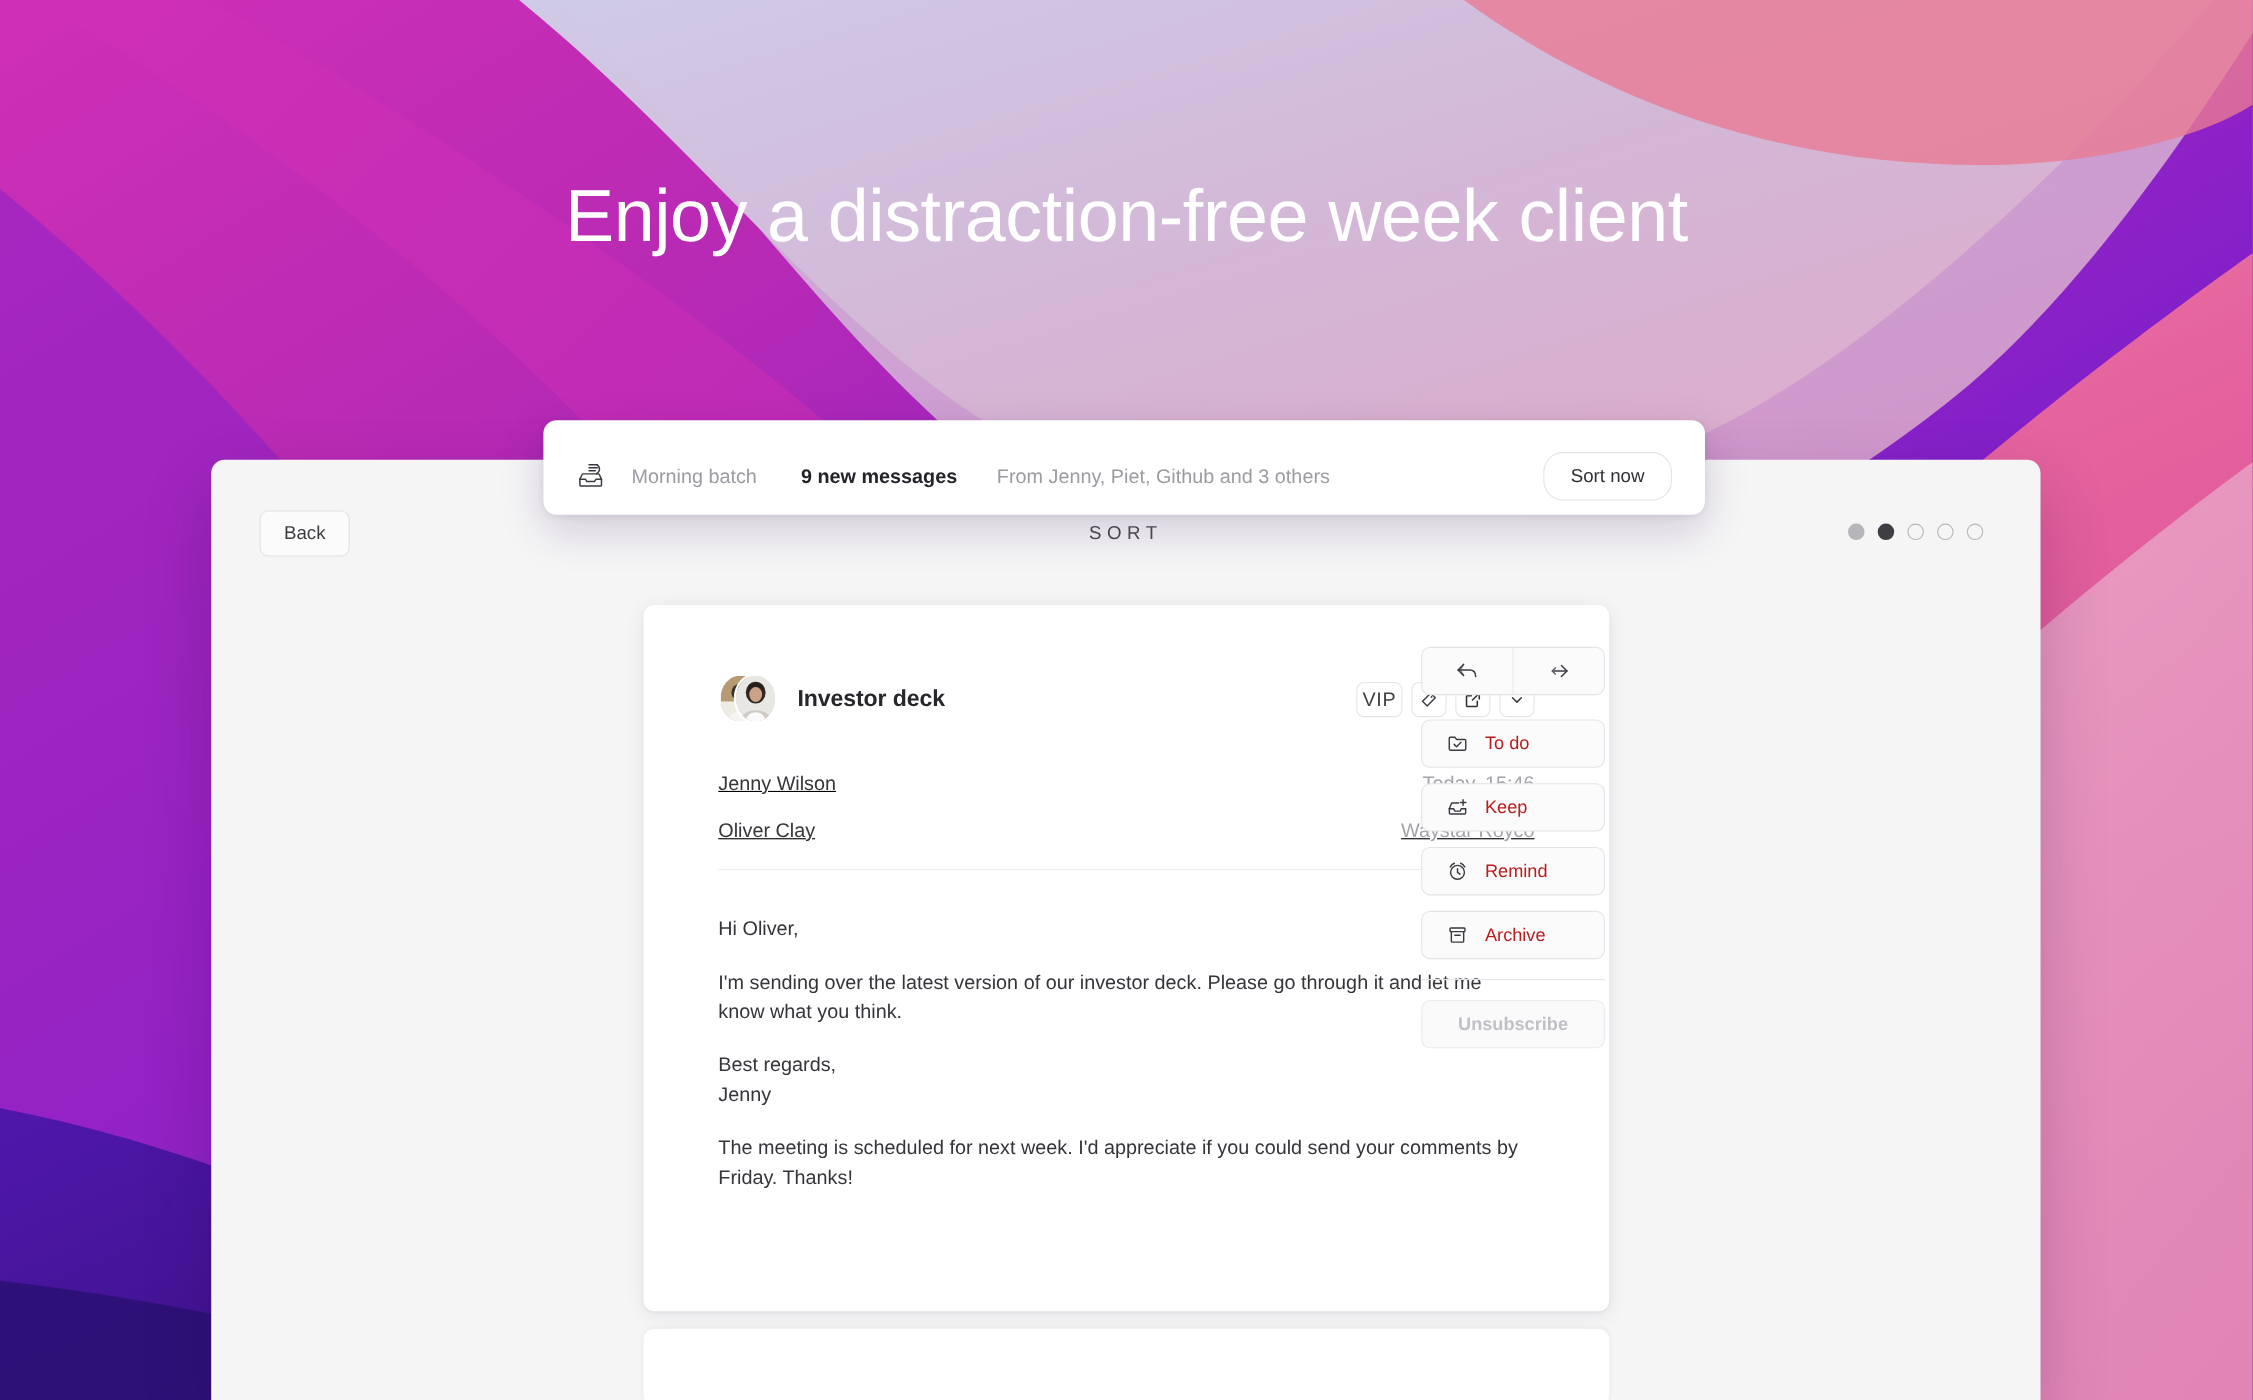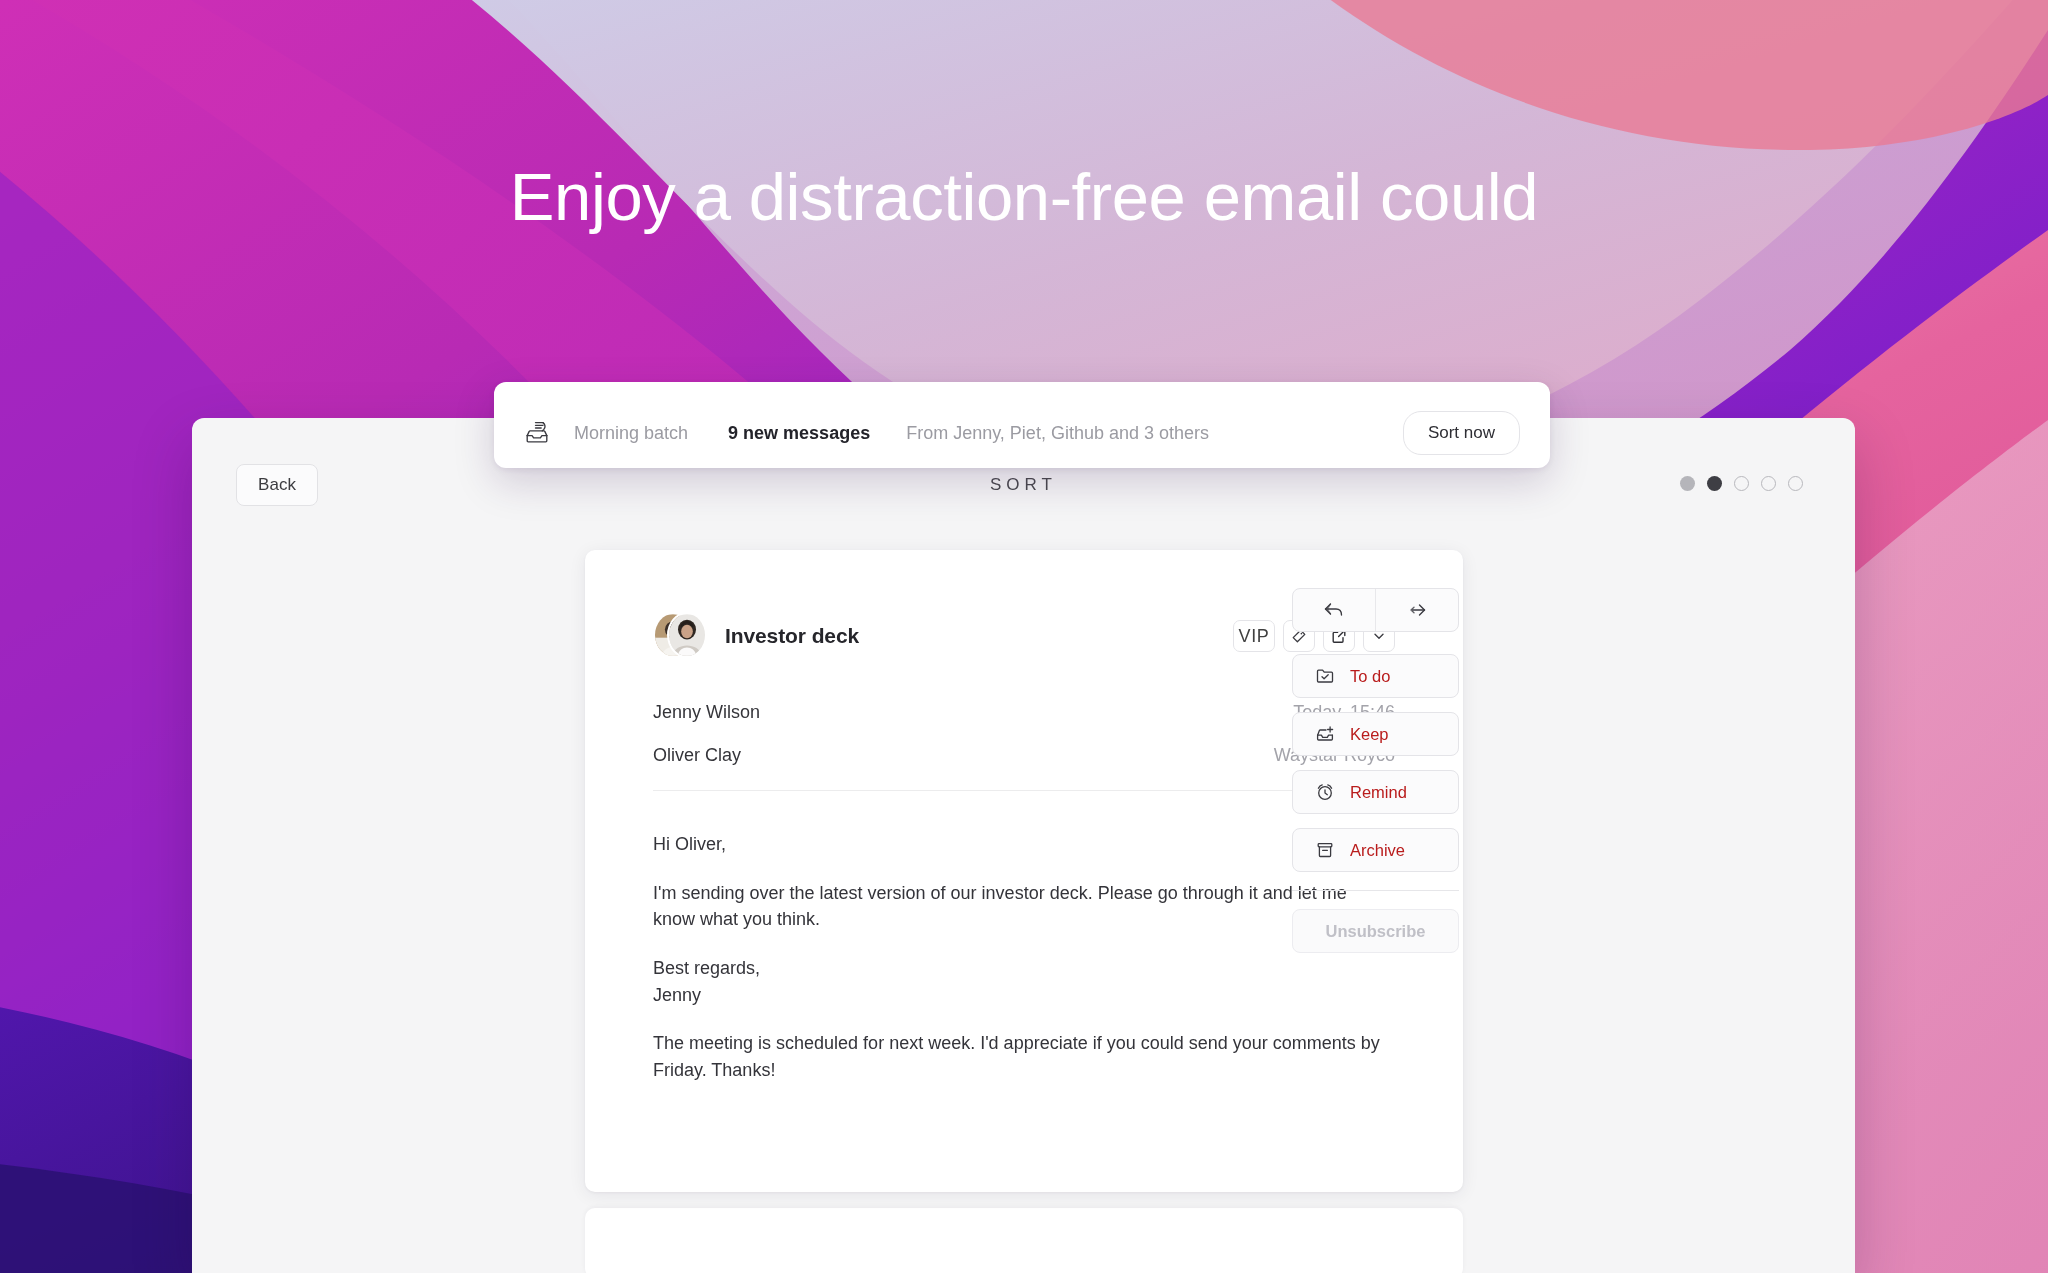--- a/index.html
+++ b/index.html
@@ -172,21 +172,21 @@
   }
   .icon-btn.vip {
     width: 42px;
     font-size: 18px;
     color: #404040;
     letter-spacing: 0.6px;
     font-family: "Liberation Sans", sans-serif;
   }
   .icon-btn svg { display:block; }
 
-  .meta-rows { margin-top: 42px; }
+  .meta-rows { margin-top: 42px; text-decoration: underline; }
   .meta-row {
     display: flex;
     justify-content: space-between;
     align-items: baseline;
     font-size: 18px;
     margin-bottom: 22px;
   }
   .meta-left  { color: #35353a; }
   .meta-right { color: #a3a3aa; }
 
@@ -345,21 +345,21 @@
     <path d="M 1280,-40 C 1420,80 1600,150 1800,150 C 1920,150 2010,120 2048,95 L 2048,-40 Z" fill="#e87a95" opacity="0.8"></path>
 
     <path d="M -40,-40 C 260,120 520,340 720,600 C 900,835 1010,1060 1075,1273 L 1340,1273 C 1270,1000 1120,740 900,520 C 680,300 380,105 120,-40 Z" fill="url(#gMag)" opacity="0.95"></path>
 
     <path d="M -40,140 C 180,310 400,560 560,850 C 660,1035 720,1160 760,1273 L -40,1273 Z" fill="#8a20c8" opacity="0.55"></path>
 
     <path d="M -40,1000 C 170,1035 390,1120 560,1273 L -40,1273 Z" fill="url(#gDeep)" opacity="0.9"></path>
     <path d="M -40,1160 C 160,1180 360,1225 470,1273 L -40,1273 Z" fill="#2a1072" opacity="0.85"></path>
   </svg>
 
-  <div class="headline">Enjoy a distraction-free email could</div>
+  <div class="headline">Enjoy a distraction-free week client</div>
 </div>
 
 <div class="app-panel">
 
   <div class="panel-top">
     <button class="back-btn">Back</button>
     <div class="panel-title">SORT</div>
     <div class="dots">
       <span class="dot filled-light"></span>
       <span class="dot filled-dark"></span>

